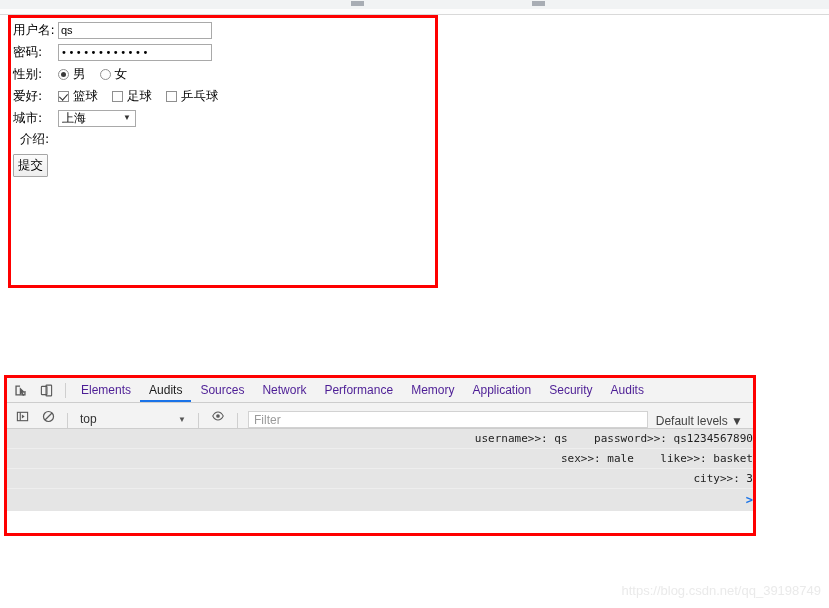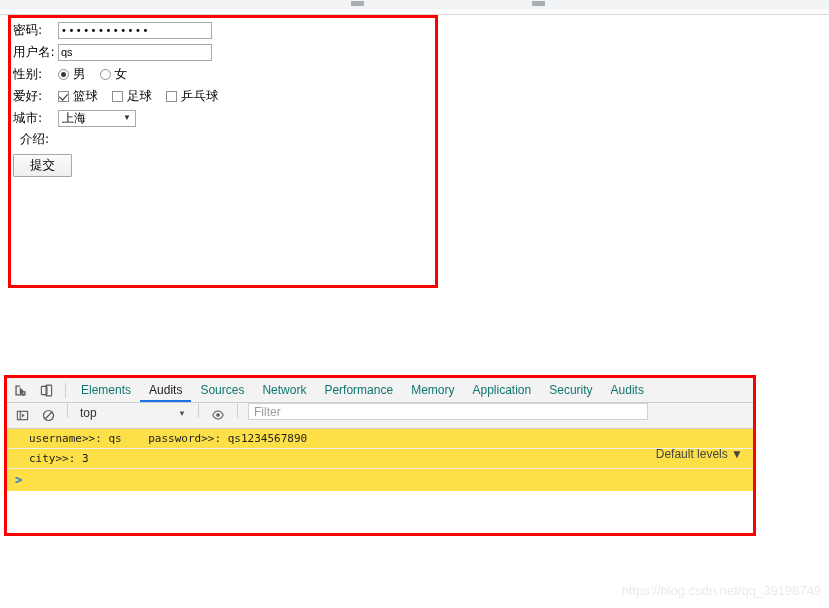--- a/index.html
+++ b/index.html
@@ -177,21 +177,21 @@
     line-height: 16px;
   }
   .ta-grip {
     position: absolute;
     right: 1px; bottom: 1px;
     width: 12px; height: 12px;
     pointer-events: none;
   }
   .submit-btn {
     margin-top: 6px;
-    padding: 2px 16px;
+    padding: 2px 4px;
     font-size: 12.5px;
     font-family: "DejaVu Sans", sans-serif;
     border: 1px solid #a6a6a6;
     background: linear-gradient(#fbfbfb, #eeeeee);
     color: #000;
     border-radius: 1px;
     cursor: pointer;
   }
 
   
@@ -218,34 +218,34 @@
   .dt-sep {
     width: 1px; height: 15px;
     background: #cfcfcf;
     margin: 0 6px;
   }
   .dt-tab {
     padding: 0 9px;
     height: 24px;
     line-height: 24px;
     font-size: 12px;
-    color: #0f766e;
+    color: #4c1d95;
     cursor: pointer;
     box-sizing: border-box;
   }
   .dt-tab.active {
     color: #1a1a1a;
     border-bottom: 2px solid #1a73e8;
   }
   .dt-filterbar {
     height: 26px;
     background: #f3f3f3;
     border-bottom: 1px solid #cdcdcd;
     display: flex;
-    align-items: flex-start;
+    align-items: flex-end;
     box-sizing: border-box;
     padding-left: 2px;
   }
   .ctx-select {
     display: flex;
     align-items: center;
     width: 118px;
     height: 19px;
     font-size: 12px;
     color: #333;
@@ -277,21 +277,22 @@
   .filter-input::placeholder { color: #9b9b9b; }
   .levels {
     font-size: 12px;
     color: #444;
     padding: 0 10px 0 4px;
     cursor: pointer;
     white-space: nowrap;
     margin-top: 44px;
   }
   .console-body {
-    background: #fde047;
+    background: #e5e5e5;
+    text-align: right;
   }
   .c-line {
     height: 20px;
     line-height: 20px;
     border-bottom: 1px solid #eeeeee;
     font-family: "DejaVu Sans Mono", monospace;
     font-size: 11px;
     color: #222;
     padding-left: 22px;
     white-space: pre;
@@ -323,29 +324,29 @@
 
 <div class="chrome-strip">
   <div class="chrome-tabmark a"></div>
   <div class="chrome-tabmark b"></div>
 </div>
 <div class="chrome-strip2"></div>
 
 <div class="form-area">
 
   <div class="form-row">
+    <span class="form-label">用户名:</span>
+    <input class="txt-input" type="text" value="qs" style="">
+  </div>
+
+  <div class="form-row">
     <span class="form-label">密码:</span>
     <div class="txt-input">
       <span class="pw-dots">••••••••••••</span>
     </div>
-  </div>
-
-  <div class="form-row">
-    <span class="form-label">用户名:</span>
-    <input class="txt-input" type="text" value="qs" style="">
   </div>
 
   <div class="form-row">
     <span class="form-label">性别:</span>
     <span class="opt">
       <span class="radio-box on"></span>
       <span>男</span>
     </span>
     <span class="opt">
       <span class="radio-box"></span>
@@ -442,20 +443,21 @@
     </div>
     <div class="dt-sep"></div>
 
     <input class="filter-input" type="text" placeholder="Filter" style="">
 
     <div class="levels">Default levels ▼</div>
   </div>
 
   <div class="console-body">
     <div class="c-line">username&gt;&gt;: qs    password&gt;&gt;: qs1234567890</div>
+    <div class="c-line">sex&gt;&gt;: male    like&gt;&gt;: basket</div>
     <div class="c-line">city&gt;&gt;: 3</div>
     <div class="c-prompt">&gt;</div>
   </div>
 </div>
 
 <div class="redbox" id="redbox-form"></div>
 <div class="redbox" id="redbox-console"></div>
 
 <div class="watermark">https://blog.csdn.net/qq_39198749</div>
 

